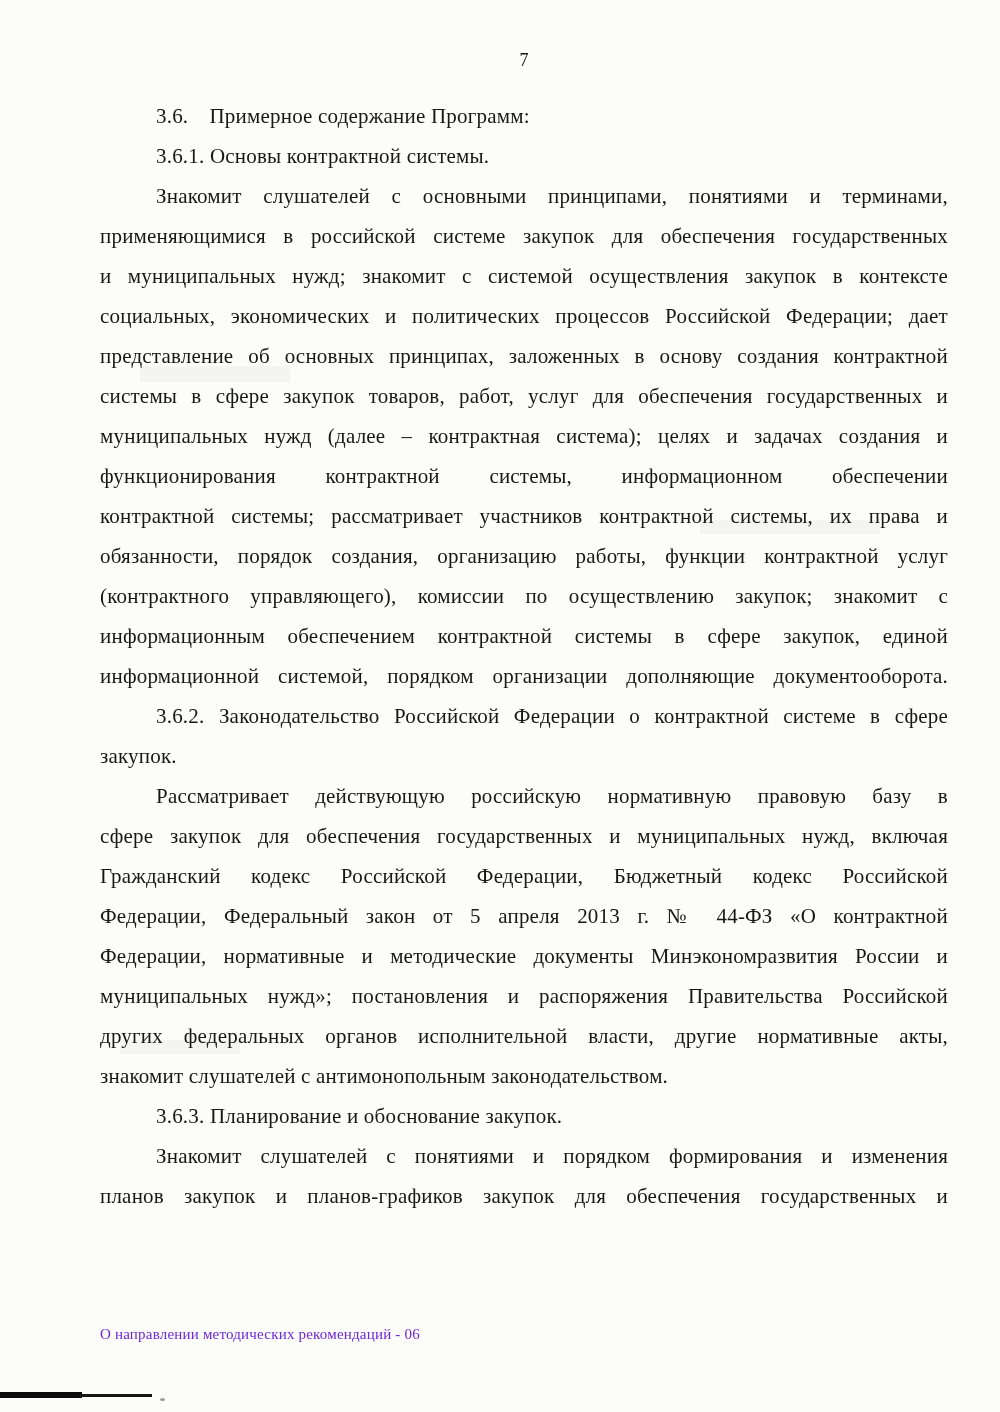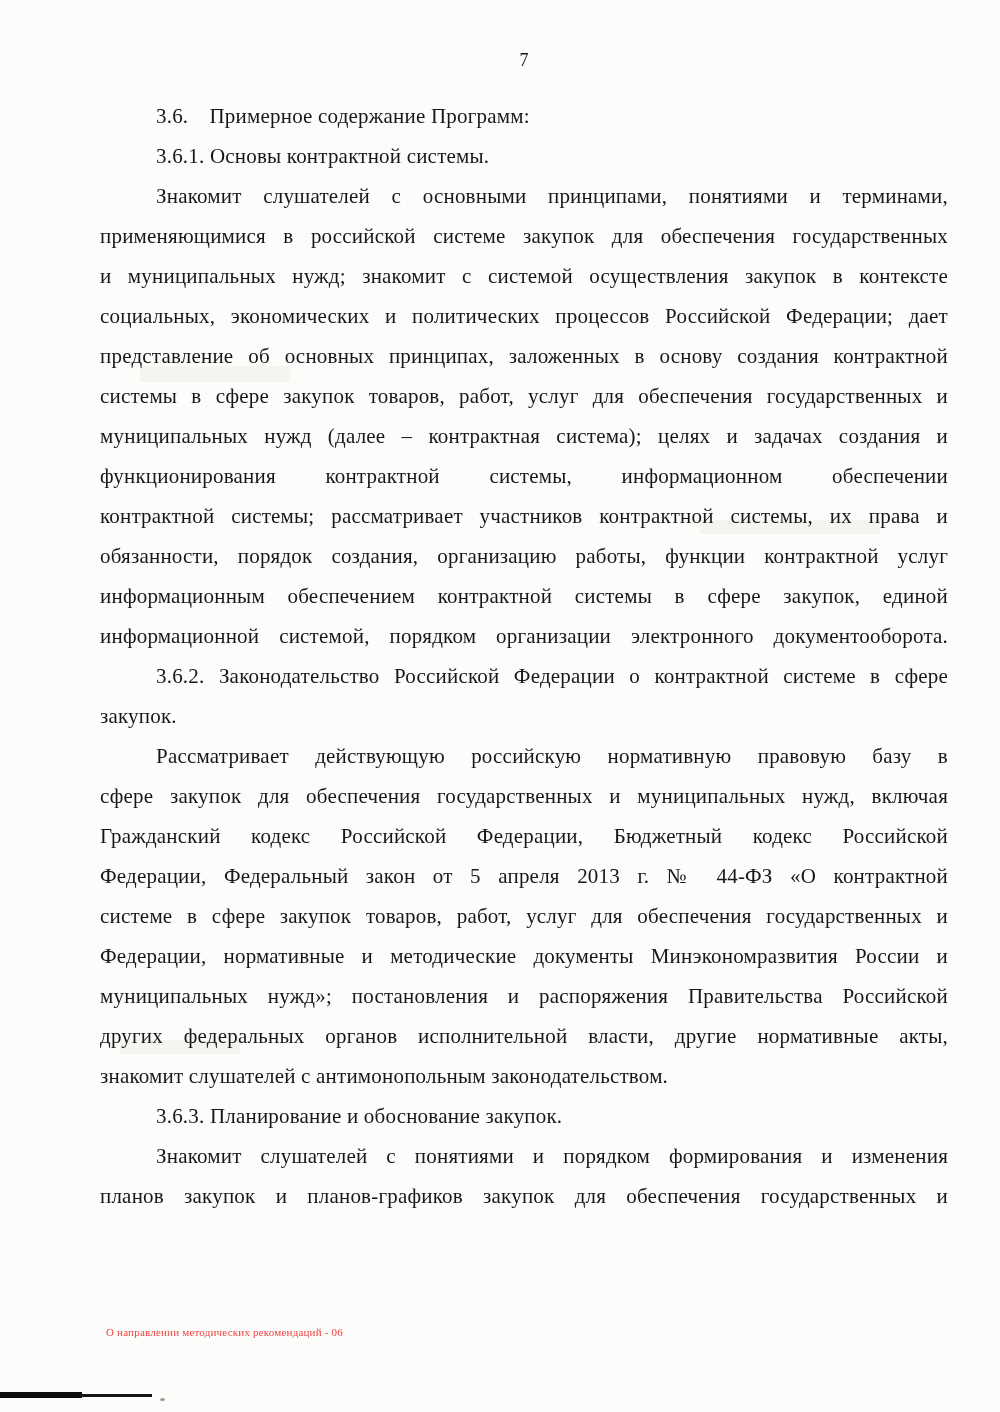--- a/index.html
+++ b/index.html
@@ -31,21 +31,21 @@
     color:#171717;
     text-align:justify;
     text-align-last:left;
     white-space:normal;
     letter-spacing:.2px;
   }
   .line.jl{text-align-last:justify;}
   .line.indent{padding-left:56px;}
   .footer{
     position:absolute;left:100px;top:1326px;
-    font-size:11px;color:#ef4444;letter-spacing:.2px;margin-left:6px;
+    font-size:15px;color:#6d28d9;letter-spacing:.2px;
   }
   .bar-thick{
     position:absolute;left:0;top:1392px;width:82px;height:6px;
     background:#0b0b0b;
   }
   .bar-thin{
     position:absolute;left:80px;top:1394px;width:72px;height:2.5px;
     background:#151515;
   }
   .speck{
@@ -69,29 +69,29 @@
       <div class="line indent jl">Знакомит слушателей с основными принципами, понятиями и терминами,</div>
       <div class="line jl">применяющимися в российской системе закупок для обеспечения государственных</div>
       <div class="line jl">и муниципальных нужд; знакомит с системой осуществления закупок в контексте</div>
       <div class="line jl">социальных, экономических и политических процессов Российской Федерации; дает</div>
       <div class="line jl">представление об основных принципах, заложенных в основу создания контрактной</div>
       <div class="line jl">системы в сфере закупок товаров, работ, услуг для обеспечения государственных и</div>
       <div class="line jl">муниципальных нужд (далее – контрактная система); целях и задачах создания и</div>
       <div class="line jl">функционирования контрактной системы, информационном обеспечении</div>
       <div class="line jl">контрактной системы; рассматривает участников контрактной системы, их права и</div>
       <div class="line jl">обязанности, порядок создания, организацию работы, функции контрактной услуг</div>
+      <div class="line jl">(контрактного управляющего), комиссии по осуществлению закупок; знакомит с</div>
       <div class="line jl">информационным обеспечением контрактной системы в сфере закупок, единой</div>
-      <div class="line jl">информационной системой, порядком организации электронного документооборота.</div>
+      <div class="line jl">информационной системой, порядком организации дополняющие документооборота.</div>
       <div class="line indent jl">3.6.2. Законодательство Российской Федерации о контрактной системе в сфере</div>
       <div class="line">закупок.</div>
       <div class="line indent jl">Рассматривает действующую российскую нормативную правовую базу в</div>
       <div class="line jl">сфере закупок для обеспечения государственных и муниципальных нужд, включая</div>
       <div class="line jl">Гражданский кодекс Российской Федерации, Бюджетный кодекс Российской</div>
       <div class="line jl">Федерации, Федеральный закон от 5 апреля 2013 г. № 44-ФЗ «О контрактной</div>
-      <div class="line jl">системе в сфере закупок товаров, работ, услуг для обеспечения государственных и</div>
       <div class="line jl">Федерации, нормативные и методические документы Минэкономразвития России и</div>
       <div class="line jl">муниципальных нужд»; постановления и распоряжения Правительства Российской</div>
       <div class="line jl">других федеральных органов исполнительной власти, другие нормативные акты,</div>
       <div class="line">знакомит слушателей с антимонопольным законодательством.</div>
       <div class="line indent">3.6.3. Планирование и обоснование закупок.</div>
       <div class="line indent jl">Знакомит слушателей с понятиями и порядком формирования и изменения</div>
       <div class="line jl">планов закупок и планов-графиков закупок для обеспечения государственных и</div>
     </main>
 
   <div class="footer">О направлении методических рекомендаций - 06</div>

